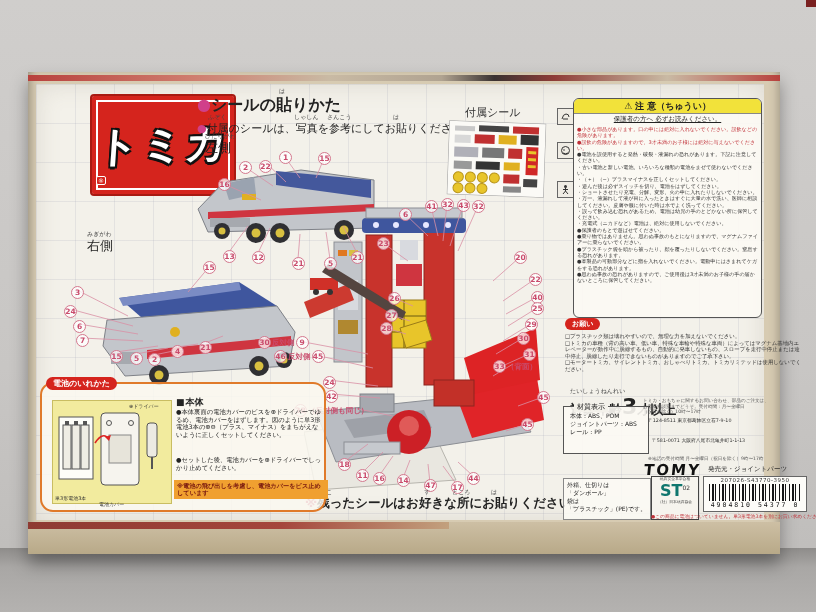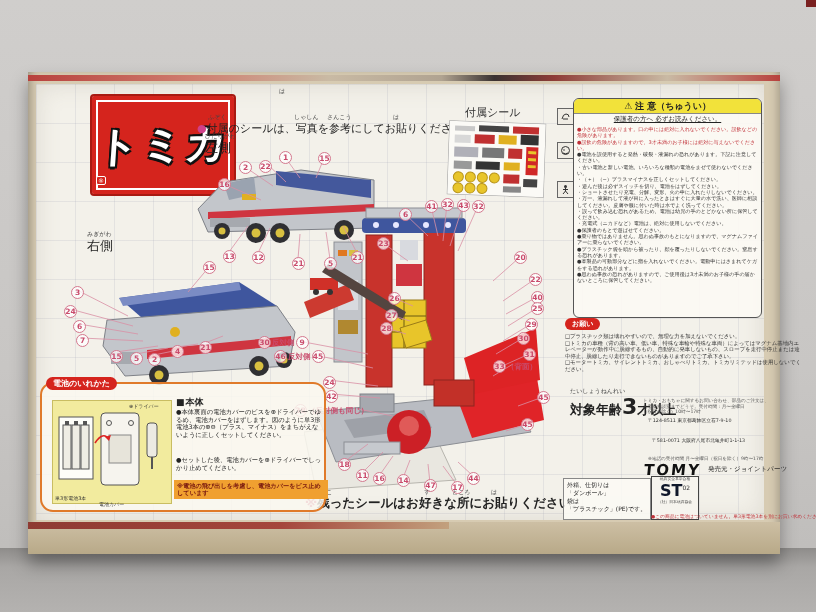--- a/index.html
+++ b/index.html
@@ -74,21 +74,21 @@
   .pk-line{font-size:6px;line-height:8px;color:#222}
 
   .tinynote{font-size:4.6px;line-height:5.6px;color:#555;white-space:nowrap}
   .addr{font-size:4.8px;color:#333;white-space:nowrap}
   .tel{font-size:15px;font-weight:bold;color:#2b6bb0;letter-spacing:1px;white-space:nowrap}
   .tomy{font-size:15px;font-weight:900;color:#111;letter-spacing:2px;transform:skewX(-6deg)}
   .seller{font-size:6.5px;color:#222;white-space:nowrap}
 
   .stbox{left:615px;top:392px;width:46px;height:42px;border:1px solid #444;background:#f6f4ee;text-align:center;overflow:hidden}
   .st-tiny{font-size:3.8px;line-height:4.4px;color:#444}
-  .st-main{font-size:16px;font-weight:bold;color:#0f172a;line-height:16px}
+  .st-main{font-size:16px;font-weight:bold;color:#0f766e;line-height:16px}
   .st-year{font-size:6px;color:#333;vertical-align:super}
   .barcodebox{left:667px;top:392px;width:102px;height:34px;border:1px solid #666;background:#fdfcf8;text-align:center;overflow:hidden}
   .bc-top{font-size:5.5px;color:#333;letter-spacing:.5px}
   .bc-bars{margin:1px auto 0;width:92px;height:17px;
       background:repeating-linear-gradient(90deg,#141414 0 1px,transparent 1px 3px,#141414 3px 5px,transparent 5px 6px,#141414 6px 7px,transparent 7px 10px)}
   .bc-digits{font-family:"DejaVu Sans Mono",monospace;font-size:6.5px;color:#111;letter-spacing:2px}
   .rednote{font-size:4.8px;color:#c03038;white-space:nowrap}
 
   svg{display:block}
   .leader{pointer-events:none}
@@ -103,20 +103,23 @@
   <div class="box">
     <div class="box-top-edge"></div>
 
     <div class="face">
 
       <div class="abs logo">
         <span class="logo-text">トミカ</span>
       </div>
       <span class="abs logo-reg">®</span>
 
+      <div class="abs heading" style="left:161px;top:11px">
+        <span class="bullet">●</span><span>シールの貼りかた</span>
+      </div>
       <span class="abs furi" style="left:243px;top:3px">は</span>
       <div class="abs subline" style="left:161px;top:37px">
         <span class="bullet">●</span><span>付属のシールは、写真を参考にしてお貼りください。</span>
       </div>
       <span class="abs furi" style="left:172px;top:29px">ふぞく</span>
       <span class="abs furi" style="left:258px;top:29px">しゃしん</span>
       <span class="abs furi" style="left:291px;top:29px">さんこう</span>
       <span class="abs furi" style="left:357px;top:29px">は</span>
 
       <span class="abs furi" style="left:169px;top:48px">ひだりがわ</span>
@@ -437,20 +440,28 @@
         <div class="rline">□プラスチック類は壊れやすいので、無理な力を加えないでください。</div>
         <div class="rline">□トミカの車種（背の高い車、低い車、特殊な車輪や特殊な車両）によってはマグナム基地内エレベーターが動作中に脱線するもの、自動的に発車しないもの、スロープを走行中停止または途中停止、脱線したり走行できないものがありますのでご了承下さい。</div>
         <div class="rline">□モータートミカ、サイレントトミカ、おしゃべりトミカ、トミカリミテッドは使用しないでください。</div>
       </div>
 
       <span class="abs furi" style="left:534px;top:303px">たいしょうねんれい</span>
       <div class="abs age" style="left:534px;top:310px">
         <span class="sm">対象年齢</span><span class="big">3</span><span class="sm">才以上</span>
       </div>
 
+      <div class="abs materials">
+        <span class="mat-title">材質表示</span>
+        <div style="margin-top:5px">
+          <div class="mat-row">本体：ABS、POM</div>
+          <div class="mat-row">ジョイントパーツ：ABS</div>
+          <div class="mat-row">レール：PP</div>
+        </div>
+      </div>
 
       <div class="abs packaging">
         <div class="pk-line">外箱、仕切りは</div>
         <div class="pk-line">「ダンボール」</div>
         <div class="pk-line">袋は</div>
         <div class="pk-line">「プラスチック」(PE)です。</div>
       </div>
 
       <div class="abs" style="left:607px;top:314px">
         <div class="tinynote">トミカ・おもちゃに関するお問い合わせ、部品のご注文は、</div>
@@ -463,20 +474,25 @@
 
       <div class="abs tomy" style="left:608px;top:377px">TOMY</div>
       <div class="abs seller" style="left:672px;top:381px">発売元・ジョイントパーツ</div>
 
       <div class="abs stbox">
         <div class="st-tiny">玩具安全基準合格</div>
         <div><span class="st-main">ST</span><span class="st-year">02</span></div>
         <div class="st-tiny">（社）日本玩具協会</div>
       </div>
 
+      <div class="abs barcodebox">
+        <div class="bc-top">207026-S43770-3950</div>
+        <div class="bc-bars"></div>
+        <div class="bc-digits">4904810 54377 0</div>
+      </div>
 
       <div class="abs rednote" style="left:615px;top:429px">●この商品に電池はついていません。単3形電池3本を別にお買い求めください。</div>
 
     </div>
 
     <div class="box-bottom">
       <div class="redline"></div>
     </div>
   </div>
 </div>

